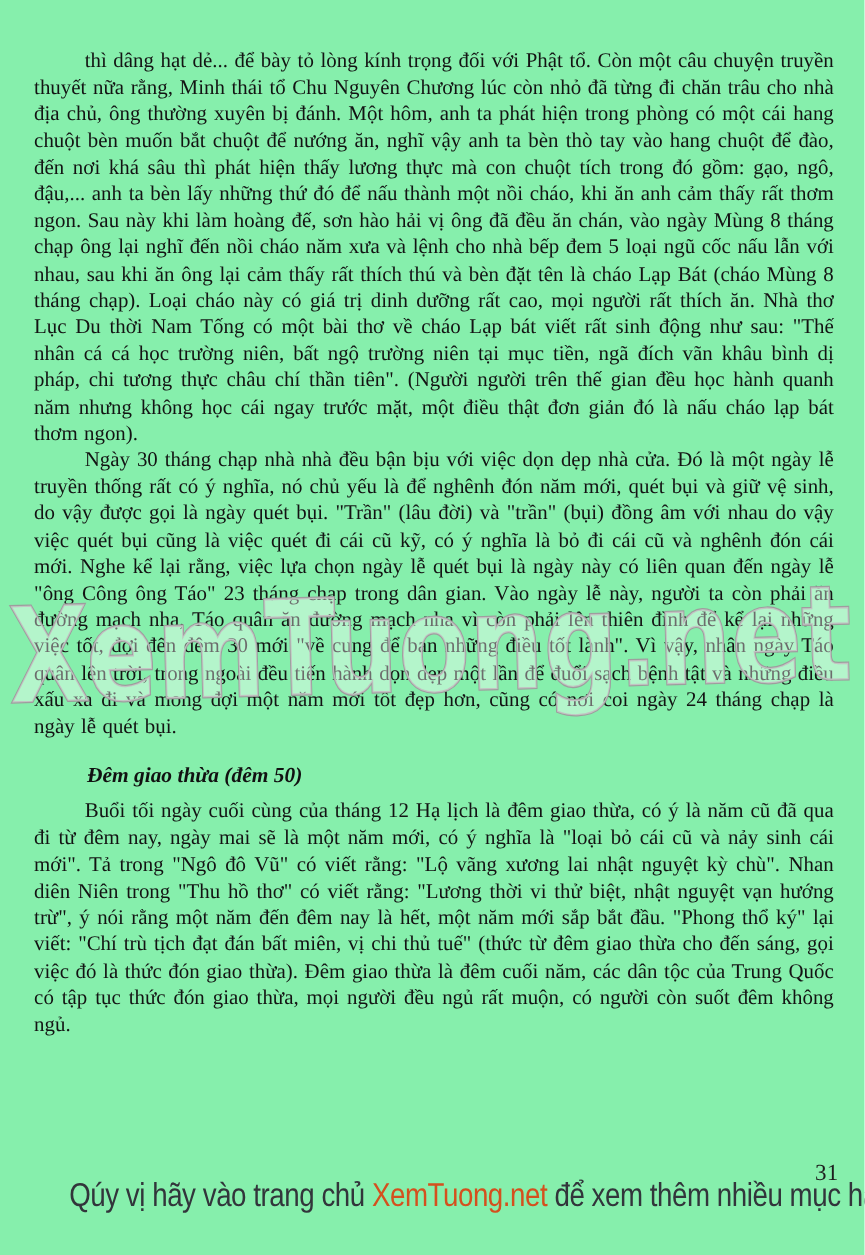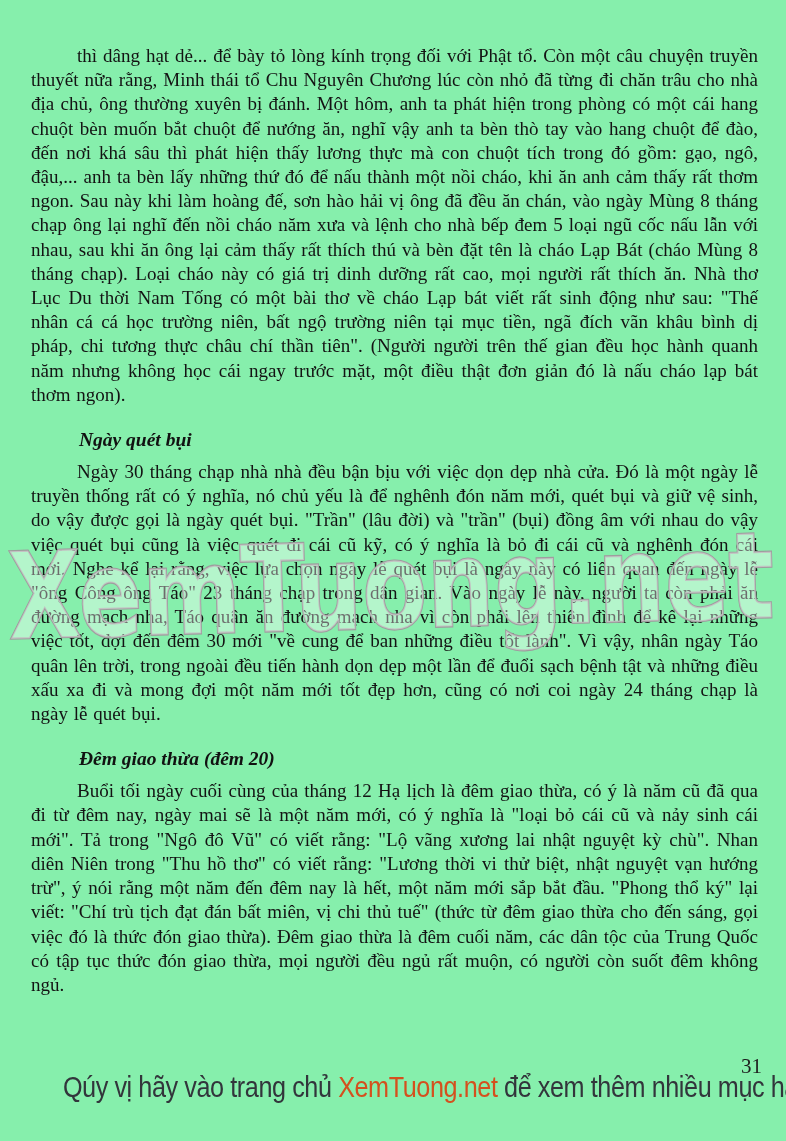--- a/index.html
+++ b/index.html
@@ -68,24 +68,23 @@
   }
 </style>
 </head>
 <body>
 
 <div class="page">
 
   <div class="text-block">
     <p class="body-para">thì dâng hạt dẻ... để bày tỏ lòng kính trọng đối với Phật tổ. Còn một câu chuyện truyền thuyết nữa rằng, Minh thái tổ Chu Nguyên Chương lúc còn nhỏ đã từng đi chăn trâu cho nhà địa chủ, ông thường xuyên bị đánh. Một hôm, anh ta phát hiện trong phòng có một cái hang chuột bèn muốn bắt chuột để nướng ăn, nghĩ vậy anh ta bèn thò tay vào hang chuột để đào, đến nơi khá sâu thì phát hiện thấy lương thực mà con chuột tích trong đó gồm: gạo, ngô, đậu,... anh ta bèn lấy những thứ đó để nấu thành một nồi cháo, khi ăn anh cảm thấy rất thơm ngon. Sau này khi làm hoàng đế, sơn hào hải vị ông đã đều ăn chán, vào ngày Mùng 8 tháng chạp ông lại nghĩ đến nồi cháo năm xưa và lệnh cho nhà bếp đem 5 loại ngũ cốc nấu lẫn với nhau, sau khi ăn ông lại cảm thấy rất thích thú và bèn đặt tên là cháo Lạp Bát (cháo Mùng 8 tháng chạp). Loại cháo này có giá trị dinh dưỡng rất cao, mọi người rất thích ăn. Nhà thơ Lục Du thời Nam Tống có một bài thơ về cháo Lạp bát viết rất sinh động như sau: "Thế nhân cá cá học trường niên, bất ngộ trường niên tại mục tiền, ngã đích vãn khâu bình dị pháp, chi tương thực châu chí thần tiên". (Người người trên thế gian đều học hành quanh năm nhưng không học cái ngay trước mặt, một điều thật đơn giản đó là nấu cháo lạp bát thơm ngon).</p>
 
-    <h3 class="section-heading">Ngày quét bụi</h3>
     <p class="body-para">Ngày 30 tháng chạp nhà nhà đều bận bịu với việc dọn dẹp nhà cửa. Đó là một ngày lễ truyền thống rất có ý nghĩa, nó chủ yếu là để nghênh đón năm mới, quét bụi và giữ vệ sinh, do vậy được gọi là ngày quét bụi. "Trần" (lâu đời) và "trần" (bụi) đồng âm với nhau do vậy việc quét bụi cũng là việc quét đi cái cũ kỹ, có ý nghĩa là bỏ đi cái cũ và nghênh đón cái mới. Nghe kể lại rằng, việc lựa chọn ngày lễ quét bụi là ngày này có liên quan đến ngày lễ "ông Công ông Táo" 23 tháng chạp trong dân gian. Vào ngày lễ này, người ta còn phải ăn đường mạch nha, Táo quân ăn đường mạch nha vì còn phải lên thiên đình để kể lại những việc tốt, đợi đến đêm 30 mới "về cung để ban những điều tốt lành". Vì vậy, nhân ngày Táo quân lên trời, trong ngoài đều tiến hành dọn dẹp một lần để đuổi sạch bệnh tật và những điều xấu xa đi và mong đợi một năm mới tốt đẹp hơn, cũng có nơi coi ngày 24 tháng chạp là ngày lễ quét bụi.</p>
 
-    <h3 class="section-heading">Đêm giao thừa (đêm 20)</h3>
+    <h3 class="section-heading">Đêm giao thừa (đêm 50)</h3>
     <p class="body-para">Buổi tối ngày cuối cùng của tháng 12 Hạ lịch là đêm giao thừa, có ý là năm cũ đã qua đi từ đêm nay, ngày mai sẽ là một năm mới, có ý nghĩa là "loại bỏ cái cũ và nảy sinh cái mới". Tả trong "Ngô đô Vũ" có viết rằng: "Lộ vãng xương lai nhật nguyệt kỳ chù". Nhan diên Niên trong "Thu hồ thơ" có viết rằng: "Lương thời vi thử biệt, nhật nguyệt vạn hướng trừ", ý nói rằng một năm đến đêm nay là hết, một năm mới sắp bắt đầu. "Phong thổ ký" lại viết: "Chí trù tịch đạt đán bất miên, vị chi thủ tuế" (thức từ đêm giao thừa cho đến sáng, gọi việc đó là thức đón giao thừa). Đêm giao thừa là đêm cuối năm, các dân tộc của Trung Quốc có tập tục thức đón giao thừa, mọi người đều ngủ rất muộn, có người còn suốt đêm không ngủ.</p>
   </div>
 
   <svg class="watermark" viewBox="0 0 774 178" aria-hidden="true">
     <text x="2" y="132" textLength="766" lengthAdjust="spacingAndGlyphs" class="wm-text" style="stroke: rgb(158, 158, 158);">XemTuong.net</text>
   </svg>
 
   <div class="footer" style="color: rgb(50, 53, 59);">
     <span>Qúy vị hãy vào trang chủ </span><span id="footer-brand" style="color: rgb(212, 80, 30);">XemTuong.net</span><span> để xem thêm nhiều mục hay khác</span>
   </div>

